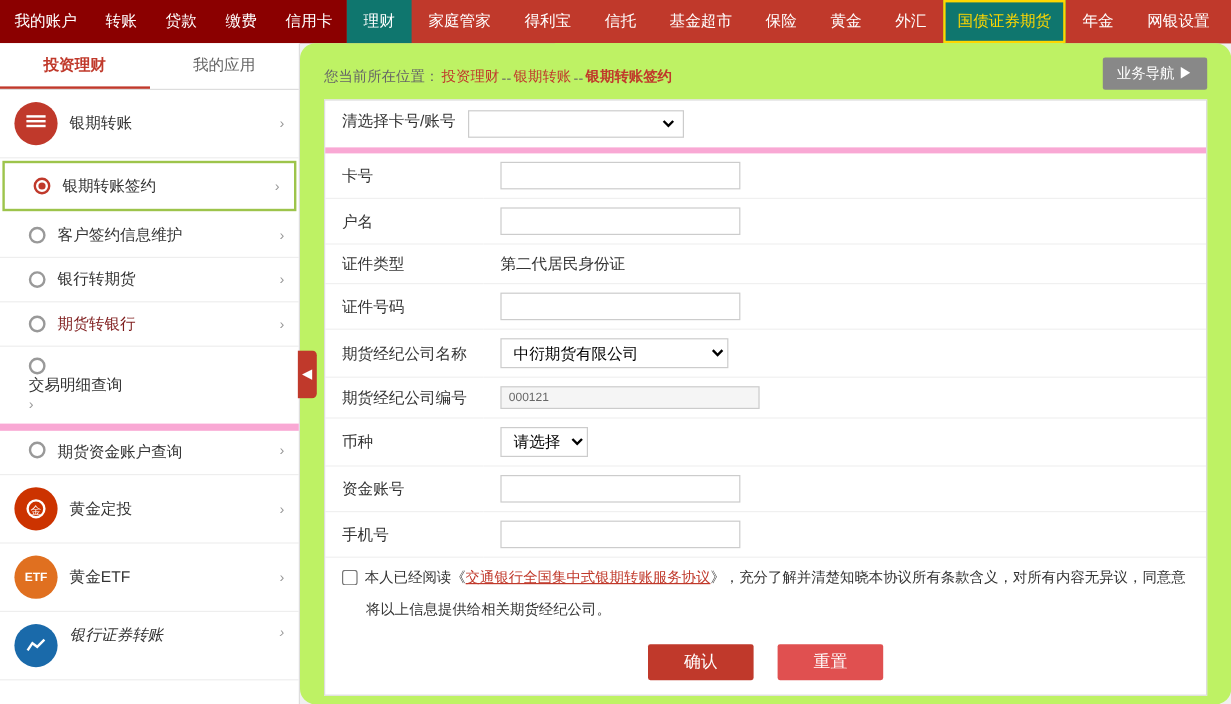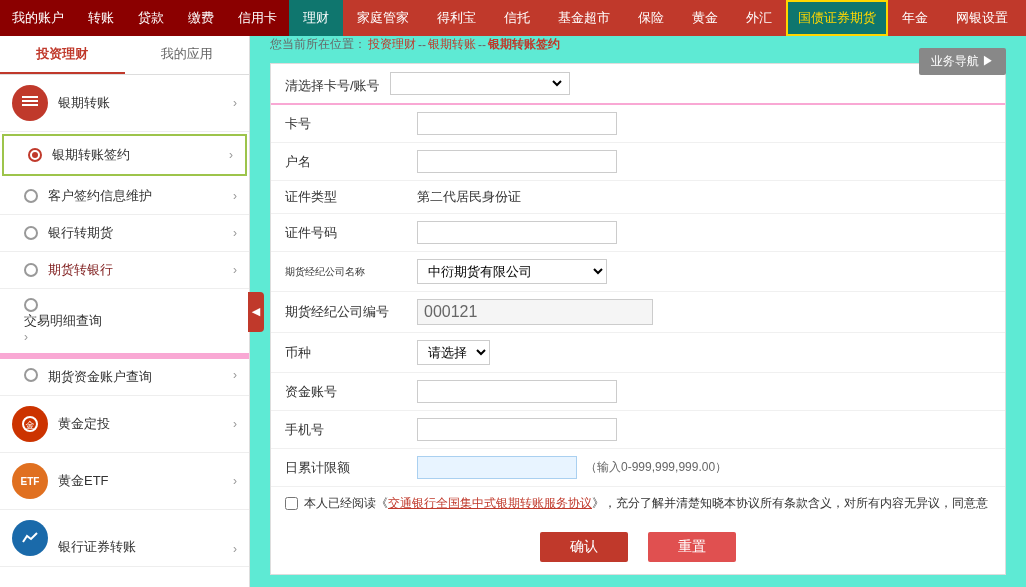--- a/index.html
+++ b/index.html
@@ -100,49 +100,49 @@
     </div>
 
     <div style="display:flex;align-items:center;padding:10px 12px;cursor:pointer;border-bottom:1px solid #eee;">
       <div style="width:36px;height:36px;border-radius:50%;background:#e07020;display:flex;align-items:center;justify-content:center;margin-right:10px;flex-shrink:0;">
         <span style="color:#fff;font-size:10px;font-weight:bold;">ETF</span>
       </div>
       <span style="flex:1;font-size:13px;color:#333;">黄金ETF</span>
       <span style="color:#999;font-size:12px;">›</span>
     </div>
 
-    <div style="display:flex;align-items:flex-end;padding:10px 12px;cursor:pointer;border-bottom:1px solid #eee;">
+    <div style="display:flex;align-items:flex-start;padding:10px 12px;cursor:pointer;border-bottom:1px solid #eee;font-style:italic;">
       <div style="width:36px;height:36px;border-radius:50%;background:#1a6aaa;display:flex;align-items:center;justify-content:center;margin-right:10px;flex-shrink:0;">
         <svg width="20" height="20" viewBox="0 0 20 20" fill="white">
             <polyline points="3,14 7,8 11,11 17,5" stroke="white" stroke-width="2" fill="none"></polyline>
           </svg>
       </div>
       <span style="flex:1;font-size:13px;color:#333;">银行证券转账</span>
       <span style="color:#999;font-size:12px;">›</span>
     </div>
   </div>
 
   <div style="position:absolute;left:248px;top:50%;transform:translateY(-50%);width:16px;height:40px;background:#c0392b;color:#fff;display:flex;align-items:center;justify-content:center;cursor:pointer;border-radius:0 4px 4px 0;z-index:10;font-size:11px;">◀</div>
 
-  <div style="flex:1;padding:0 20px;background:#5eead4;overflow-y:auto;position:relative;">
+  <div style="flex:1;padding:20px 20px;background:#bef264;overflow-y:auto;position:relative;border-radius:13px;">
 
     <div style="font-size:12px;color:#666;margin-bottom:10px;display:flex;align-items:center;flex-wrap:wrap;gap:2px;">
       <span>您当前所在位置：</span>
       <span style="color:#c0392b;cursor:pointer;">投资理财</span>
       <span style="color:#666;">--</span>
       <span style="color:#c0392b;cursor:pointer;">银期转账</span>
       <span style="color:#666;">--</span>
       <span style="color:#c0392b;font-weight:bold;">银期转账签约</span>
     </div>
 
     <div style="position:absolute;top:12px;right:20px;background:#888;color:#fff;padding:5px 12px;font-size:12px;cursor:pointer;border-radius:2px;display:flex;align-items:center;gap:4px;">业务导航 ▶</div>
 
     <div style="background:#fff;border:1px solid #ddd;">
 
-      <div style="display:flex;align-items:flex-end;padding:8px 14px;border-bottom:2px solid #f9a8d4;gap:10px;">
+      <div style="display:flex;align-items:flex-start;padding:8px 14px;border-bottom:5px solid #f9a8d4;gap:10px;">
         <span style="font-size:13px;color:#333;white-space:nowrap;">清选择卡号/账号</span>
         <div style="display:flex;align-items:center;border:1px solid #ccc;background:#fff;padding:2px 4px;min-width:180px;">
           <select style="border:none;outline:none;font-size:13px;background:transparent;width:100%;min-width:160px;">
             <option></option>
           </select>
         </div>
       </div>
 
       <table style="width:100%;border-collapse:collapse;">
 
@@ -167,34 +167,34 @@
         </tr>
 
         <tr>
           <td style="padding:7px 14px;border-bottom:1px solid #f0f0f0;font-size:13px;color:#333;white-space:nowrap;">证件号码</td>
           <td style="padding:7px 14px;border-bottom:1px solid #f0f0f0;">
             <input type="text" style="border: 1px solid rgb(204, 204, 204); padding: 3px 6px; font-size: 13px; outline: none; width: 200px;">
           </td>
         </tr>
 
         <tr>
-          <td style="padding:7px 14px;border-bottom:1px solid #f0f0f0;font-size:10px;color:#333;white-space:nowrap;">期货经纪公司名称</td>
+          <td style="padding:7px 14px;border-bottom:1px solid #f0f0f0;font-size:13px;color:#333;white-space:nowrap;">期货经纪公司名称</td>
           <td style="padding:7px 14px;border-bottom:1px solid #f0f0f0;">
             <div style="display:flex;align-items:center;gap:4px;">
               <select style="border:1px solid #ccc;padding:3px 6px;font-size:13px;outline:none;min-width:190px;background:#fff;">
                 <option>中衍期货有限公司</option>
               </select>
             </div>
           </td>
         </tr>
 
         <tr>
           <td style="padding:7px 14px;border-bottom:1px solid #f0f0f0;font-size:13px;color:#333;white-space:nowrap;">期货经纪公司编号</td>
           <td style="padding:7px 14px;border-bottom:1px solid #f0f0f0;">
-            <input type="text" value="000121" style="border: 1px solid rgb(204, 204, 204); padding: 3px 6px; font-size: 16px; outline: none; width: 236px; background: rgb(245, 245, 245); color: rgb(102, 102, 102);">
+            <input type="text" value="000121" style="border: 1px solid rgb(204, 204, 204); padding: 3px 6px; font-size: 10px; outline: none; width: 216px; background: rgb(245, 245, 245); color: rgb(102, 102, 102);">
           </td>
         </tr>
 
         <tr>
           <td style="padding:7px 14px;border-bottom:1px solid #f0f0f0;font-size:13px;color:#333;white-space:nowrap;">币种</td>
           <td style="padding:7px 14px;border-bottom:1px solid #f0f0f0;">
             <select style="border:1px solid #ccc;padding:3px 6px;font-size:13px;outline:none;background:#fff;">
               <option>请选择</option>
             </select>
           </td>
@@ -207,37 +207,29 @@
           </td>
         </tr>
 
         <tr>
           <td style="padding:7px 14px;border-bottom:1px solid #f0f0f0;font-size:13px;color:#333;white-space:nowrap;">手机号</td>
           <td style="padding:7px 14px;border-bottom:1px solid #f0f0f0;">
             <input type="text" style="border: 1px solid rgb(204, 204, 204); padding: 3px 6px; font-size: 13px; outline: none; width: 200px;">
           </td>
         </tr>
 
-        <tr>
-          <td style="padding:7px 14px;border-bottom:1px solid #f0f0f0;font-size:13px;color:#333;white-space:nowrap;">日累计限额</td>
-          <td style="padding:7px 14px;border-bottom:1px solid #f0f0f0;">
-            <div style="display:flex;align-items:center;gap:8px;">
-              <input type="text" style="border: 1px solid rgb(170, 208, 240); padding: 3px 6px; font-size: 13px; outline: none; width: 160px; background: rgb(232, 244, 255);">
-              <span style="font-size:12px;color:#666;">（输入0-999,999,999.00）</span>
-            </div>
-          </td>
-        </tr>
       </tbody>
         </table>
 
       <div style="padding:8px 14px;font-size:12px;color:#333;display:flex;align-items:flex-start;gap:6px;">
         <input type="checkbox" style="margin-top: 2px; flex-shrink: 0;">
         <span>本人已经阅读《<span style="color:#c0392b;text-decoration:underline;cursor:pointer;">交通银行全国集中式银期转账服务协议</span>》，充分了解并清楚知晓本协议所有条款含义，对所有内容无异议，同意意</span>
       </div>
 
+      <div style="padding:2px 14px 8px 34px;font-size:12px;color:#333;">将以上信息提供给相关期货经纪公司。</div>
 
       <div style="display:flex;justify-content:center;gap:20px;padding:12px 0;">
         <button style="background:#c0392b;color:#fff;border:none;padding:6px 30px;font-size:14px;cursor:pointer;border-radius:2px;">确认</button>
         <button style="background:#e05050;color:#fff;border:none;padding:6px 30px;font-size:14px;cursor:pointer;border-radius:2px;">重置</button>
       </div>
     </div>
   </div>
 </div>
 
 </body></html>

